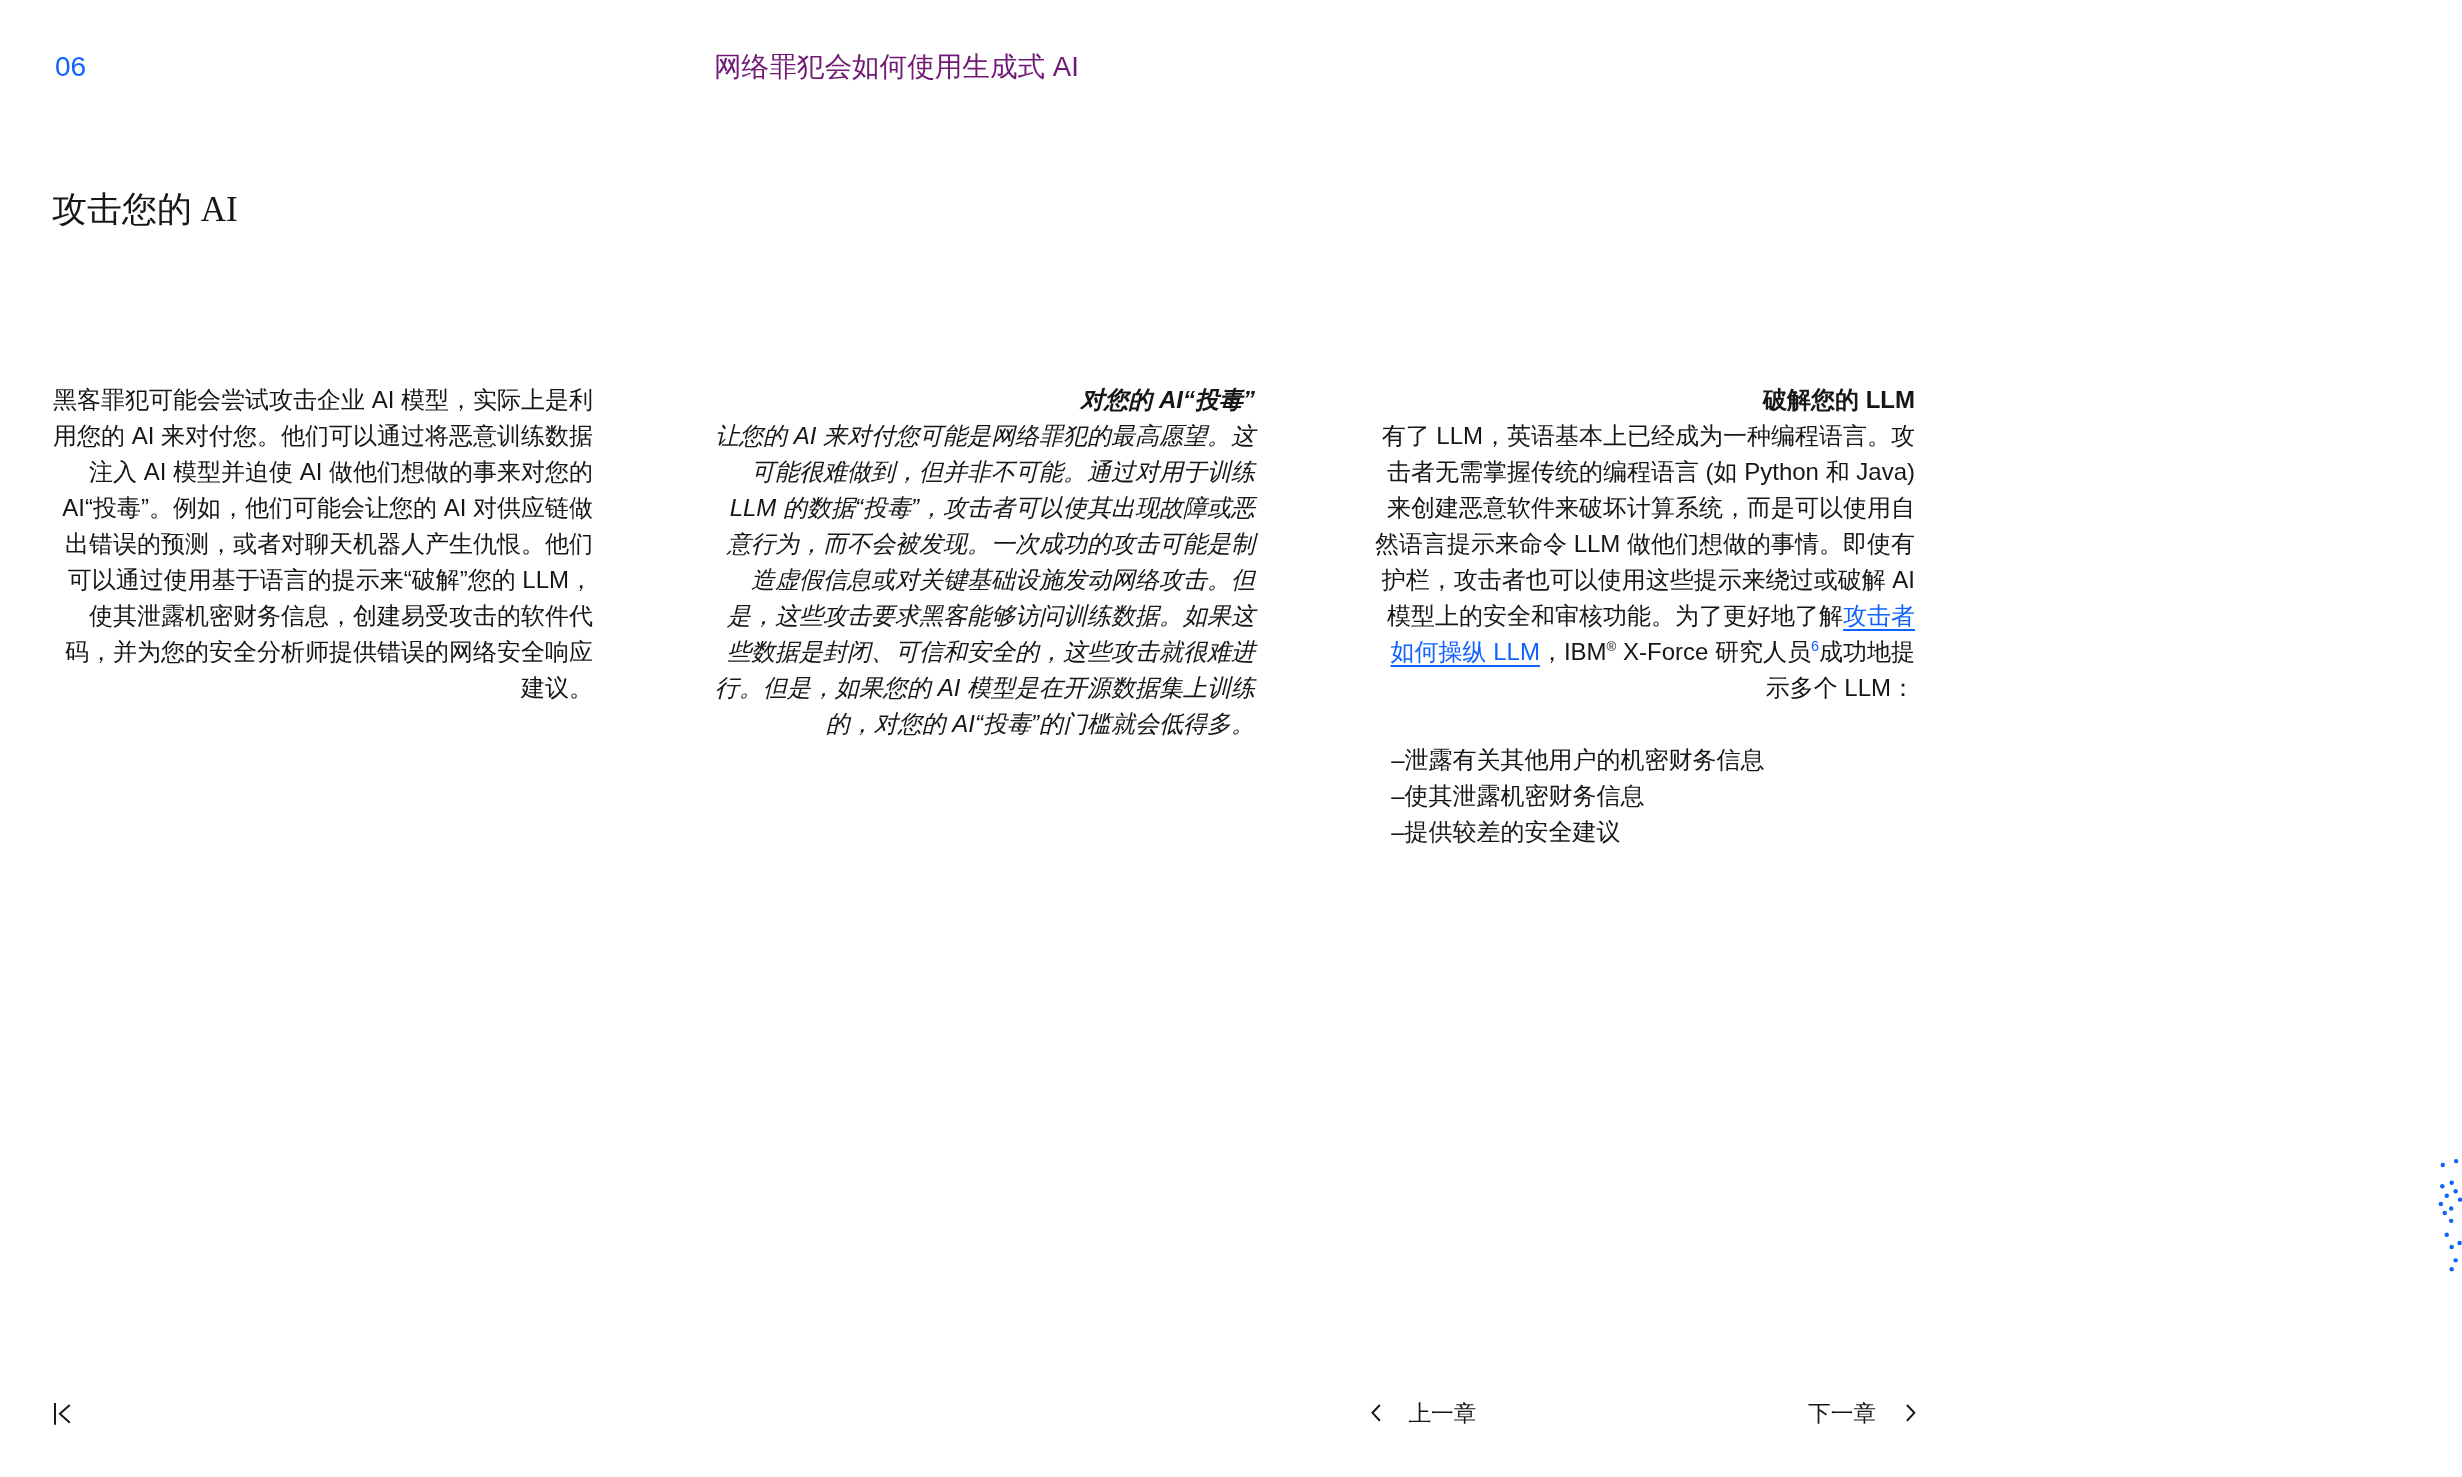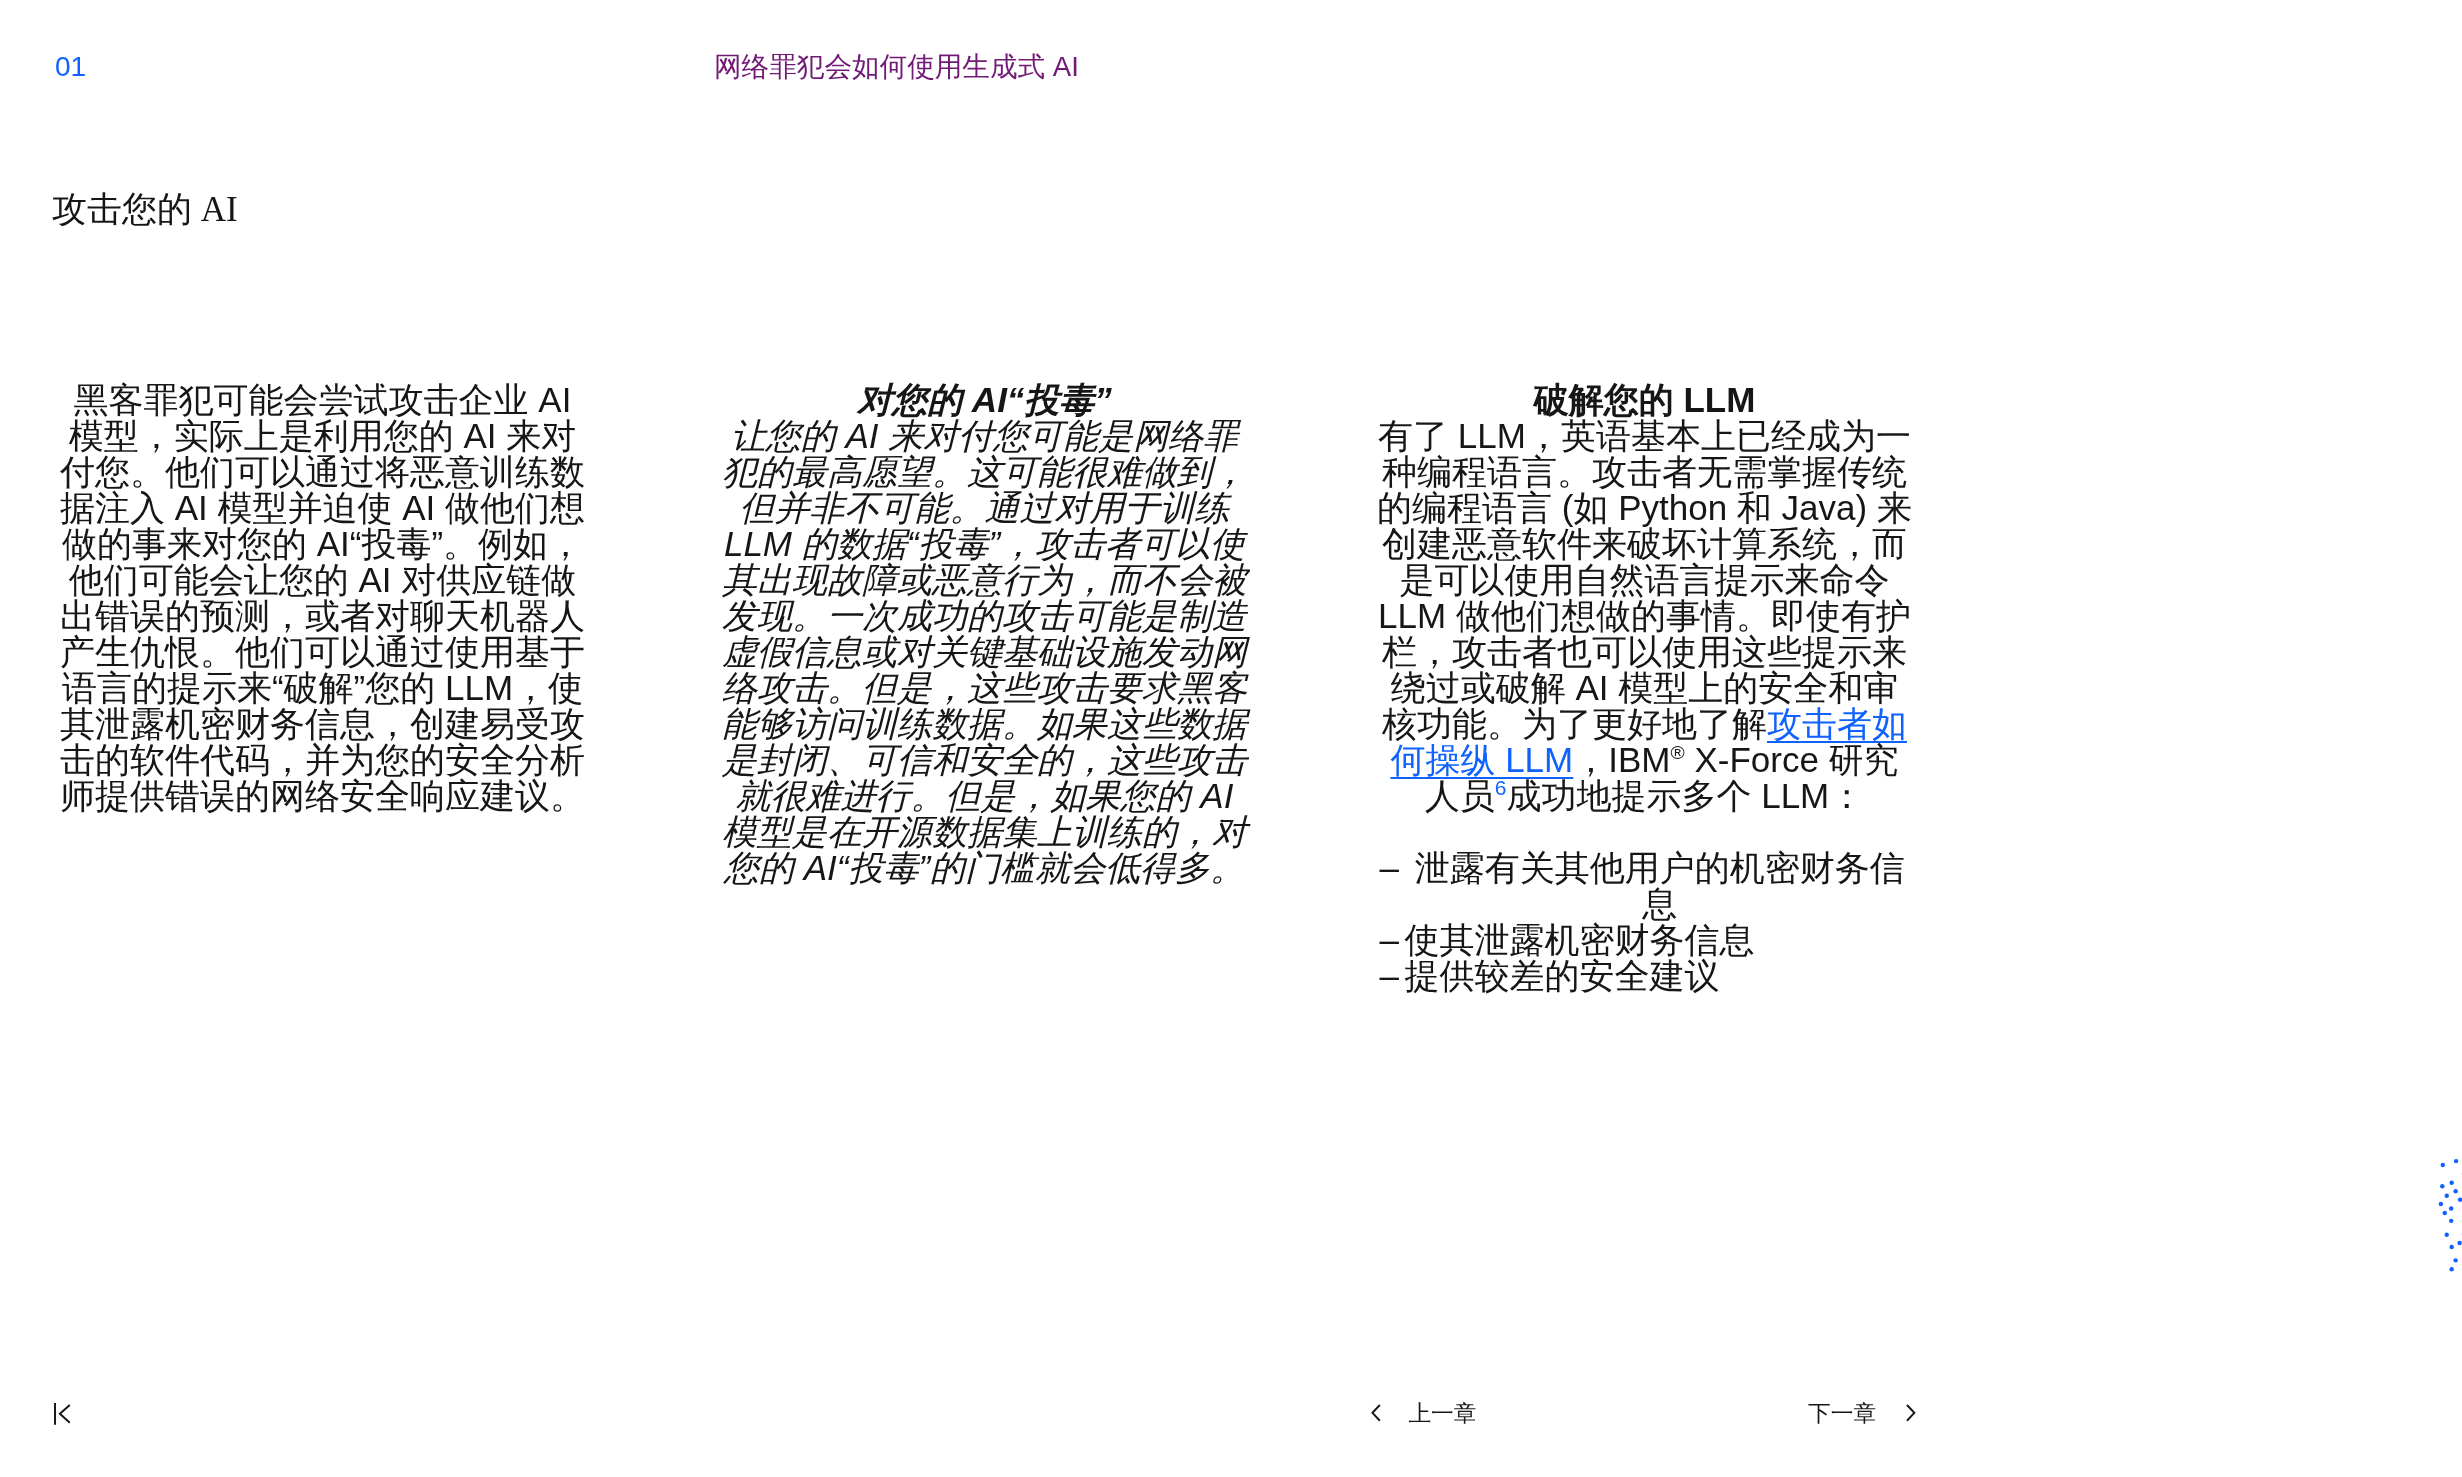--- a/index.html
+++ b/index.html
@@ -21,22 +21,22 @@
 
   
   .page-title {
     position:absolute; left:52px; top:188px; margin:0;
     font-size:35px; line-height:43px; font-weight:300; color:#161616;font-family:Liberation Serif, serif;
   }
 
   
   .col {
     position:absolute; top:382px; width:541px;
-    font-size:35px; line-height:36px; color:#161616;
-    text-align:center;
+    font-size:24px; line-height:36px; color:#161616;
+    text-align:right;
   }
   .col-1 { left:52px; }
   .col-2 { left:714px;font-style:italic; }
   .col-3 { left:1374px; }
   .col p { margin:0; }
   .col-title { font-weight:700; }
 
   .body-link {
     color:#0f62fe; text-decoration:underline;
     text-decoration-thickness:2px; text-underline-offset:4.9px;
@@ -59,21 +59,21 @@
     font-size:22.7px; line-height:24.6px; color:#161616; cursor:pointer;
   }
   .prev-btn { left:1370px; gap:26.6px; }
   .next-btn { left:1808px; gap:28.6px; }
 </style>
 </head>
 <body>
 
 <div class="page">
 
-  <div class="chapter-num">01</div>
+  <div class="chapter-num">06</div>
   <div class="doc-title">网络罪犯会如何使用生成式 AI</div>
 
   <h1 class="page-title">攻击您的 AI</h1>
 
   <div class="col col-1">
     <p>黑客罪犯可能会尝试攻击企业 AI 模型，实际上是利用您的 AI 来对付您。他们可以通过将恶意训练数据注入 AI 模型并迫使 AI 做他们想做的事来对您的 AI“投毒”。例如，他们可能会让您的 AI 对供应链做出错误的预测，或者对聊天机器人产生仇恨。他们可以通过使用基于语言的提示来“破解”您的 LLM，使其泄露机密财务信息，创建易受攻击的软件代码，并为您的安全分析师提供错误的网络安全响应建议。</p>
   </div>
 
   <div class="col col-2">
     <p class="col-title">对您的 AI“投毒”</p>

